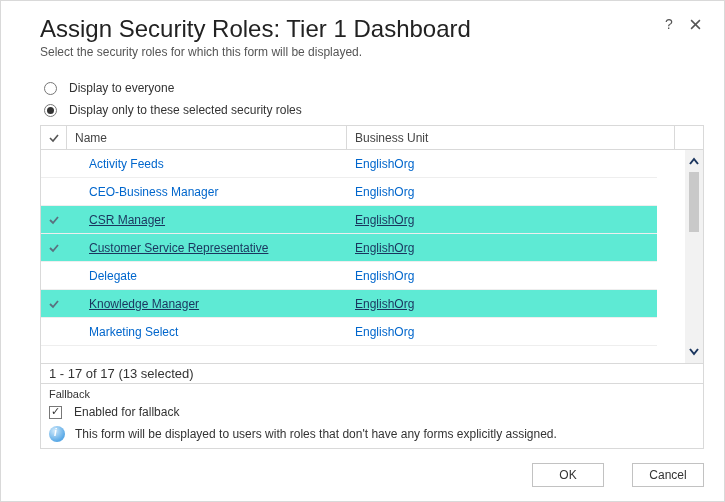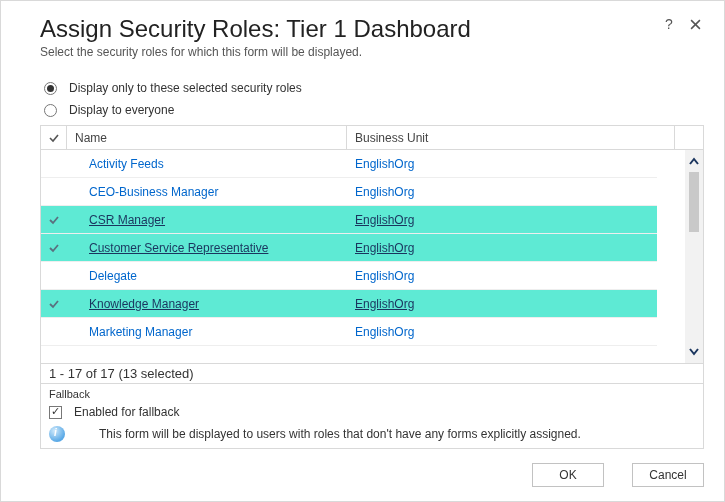--- a/index.html
+++ b/index.html
@@ -227,21 +227,20 @@
     content: "✓";
     font-size: 11px;
     color: #333;
     position: relative;
     top: -1px;
   }
   .fallback-info {
     display: flex;
     align-items: center;
     margin-top: 4px;
-    gap: 24px;
   }
   .info-icon {
     width: 16px;
     height: 16px;
     border-radius: 50%;
     background: radial-gradient(circle at 35% 30%, #cfe9fb, #5aa9e6 70%);
     margin-right: 10px;
     position: relative;
   }
   .info-icon::after{
@@ -284,29 +283,29 @@
     <div class="icon-btn">
       <svg viewBox="0 0 10 10" width="11" height="11">
           <line x1="1" y1="1" x2="9" y2="9" stroke="#555" stroke-width="1.4"></line>
           <line x1="9" y1="1" x2="1" y2="9" stroke="#555" stroke-width="1.4"></line>
         </svg>
     </div>
   </div>
   <div class="subtitle">Select the security roles for which this form will be displayed.</div>
 
   <div class="radio-group">
+    <div class="radio-row">
+      <span class="radio-outer"></span>
+      <span>Display to everyone</span>
+    </div>
     <div class="radio-row selected">
       <span class="radio-outer">
           <span class="radio-inner"></span>
         </span>
       <span>Display only to these selected security roles</span>
-    </div>
-    <div class="radio-row">
-      <span class="radio-outer"></span>
-      <span>Display to everyone</span>
     </div>
   </div>
 
   <div class="grid-wrap">
     <div class="grid-header">
       <div class="col-check">
         <svg class="check-svg" viewBox="0 0 12 12">
             <polyline points="2,6 5,9 10,3" fill="none" stroke="#555" stroke-width="1.6"></polyline>
           </svg>
       </div>
@@ -353,21 +352,21 @@
             <div class="cell-check">
               <svg class="check-svg" viewBox="0 0 12 12">
                 <polyline points="2,6 5,9 10,3" fill="none" stroke="#5a707f" stroke-width="1.8"></polyline>
               </svg>
             </div>
             <div class="cell-name">Knowledge Manager</div>
             <div class="cell-bu">EnglishOrg</div>
           </div>
           <div class="row">
             <div class="cell-check"></div>
-            <div class="cell-name">Marketing Manager</div>
+            <div class="cell-name">Marketing Select</div>
             <div class="cell-bu">EnglishOrg</div>
           </div>
         </div>
       <div class="scrollbar">
         <div class="scroll-arrow">
           <svg width="12" height="10" viewBox="0 0 12 10">
               <polyline points="2,8 6,3 10,8" fill="none" stroke="#1a355e" stroke-width="2"></polyline>
             </svg>
         </div>
         <div class="scroll-track">

